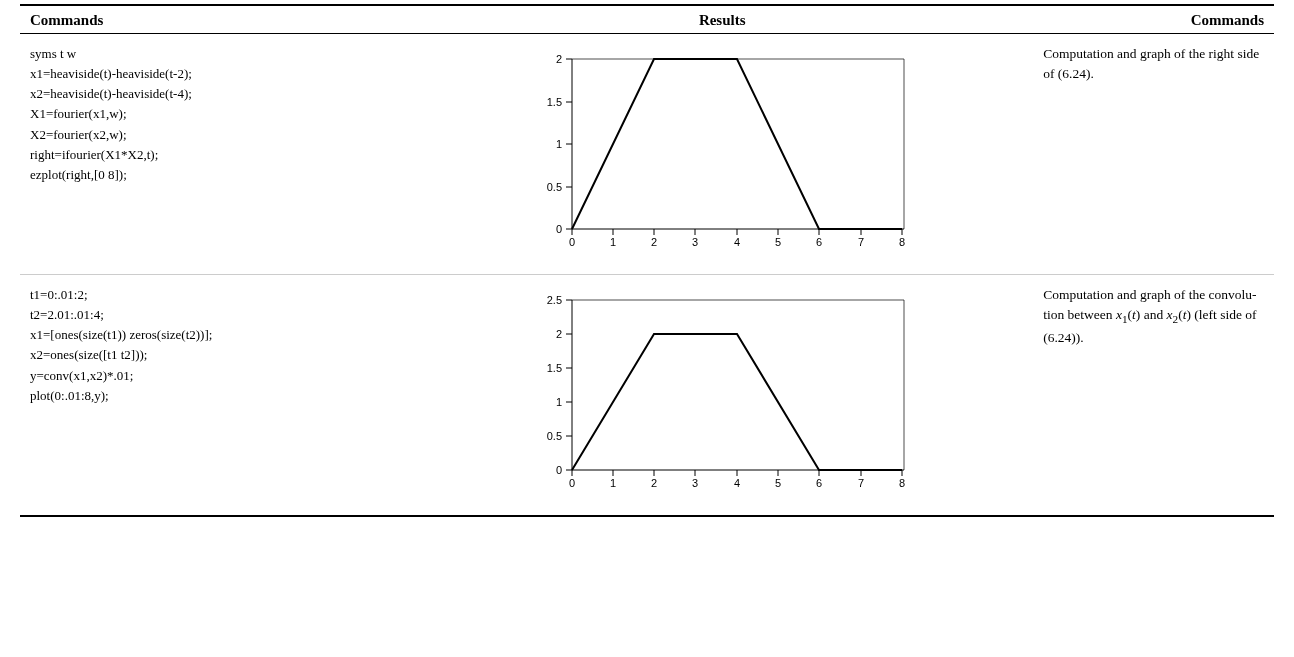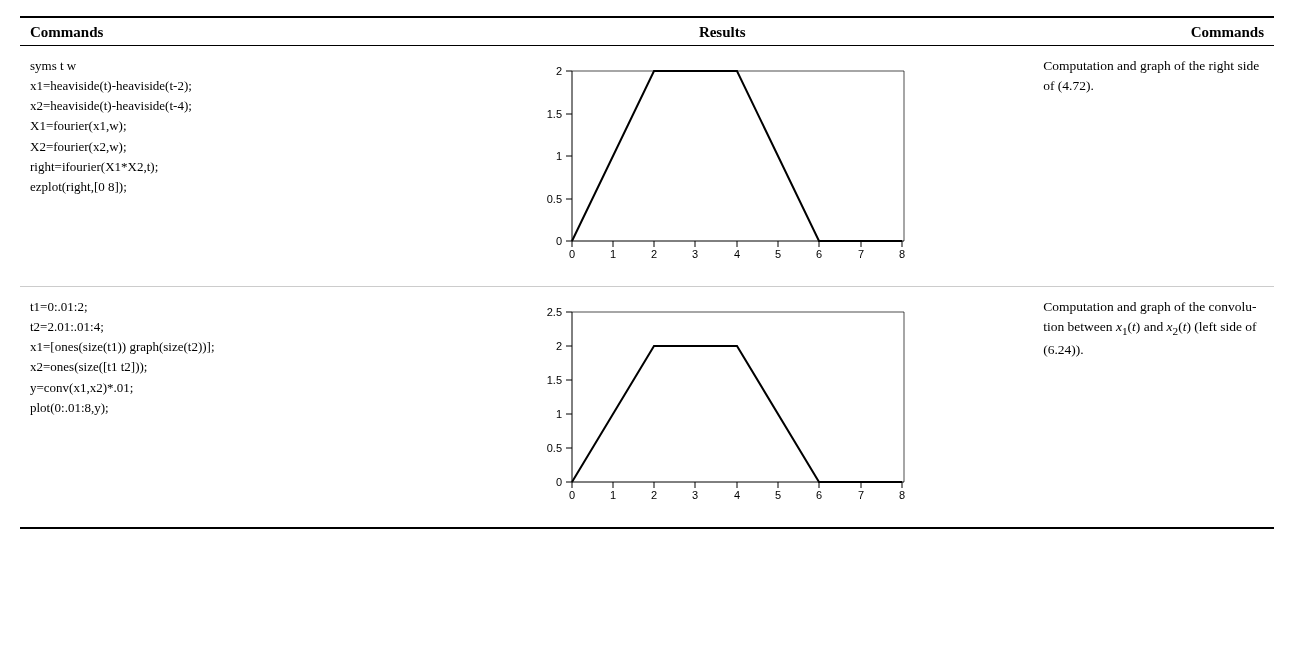--- a/index.html
+++ b/index.html
@@ -5,21 +5,21 @@
     * { margin: 0; padding: 0; box-sizing: border-box; }
     body {
       font-family: "Times New Roman", Times, serif;
       background: #fff;
       color: #000;
       width: 1294px;
       min-height: 657px;
     }
     .table-container {
       width: 1294px;
-      padding: 16px 20px;
+      padding: 4px 20px;
     }
     table {
       width: 100%;
       border-collapse: collapse;
       border-top: 2px solid #000;
       border-bottom: 2px solid #000;
     }
     thead th {
       font-weight: bold;
       font-size: 15px;
@@ -121,27 +121,27 @@
             <text x="163" y="202" text-anchor="middle" font-size="11" font-family="Arial,sans-serif">3</text>
             <text x="205" y="202" text-anchor="middle" font-size="11" font-family="Arial,sans-serif">4</text>
             <text x="246" y="202" text-anchor="middle" font-size="11" font-family="Arial,sans-serif">5</text>
             <text x="287" y="202" text-anchor="middle" font-size="11" font-family="Arial,sans-serif">6</text>
             <text x="329" y="202" text-anchor="middle" font-size="11" font-family="Arial,sans-serif">7</text>
             <text x="370" y="202" text-anchor="middle" font-size="11" font-family="Arial,sans-serif">8</text>
 
             <polyline points="40,185 122,15 205,15 287,185 370,185" fill="none" stroke="#000" stroke-width="2"></polyline>
           </svg>
         </td>
-        <td class="comment-cell">Computation and graph of the right side of (4.72).</td>
+        <td class="comment-cell">Computation and graph of the right side of (6.24).</td>
       </tr>
 
       <tr>
         <td class="code-cell">t1=0:.01:2;
 t2=2.01:.01:4;
-x1=[ones(size(t1)) graph(size(t2))];
+x1=[ones(size(t1)) zeros(size(t2))];
 x2=ones(size([t1 t2]));
 y=conv(x1,x2)*.01;
 plot(0:.01:8,y);</td>
         <td class="graph-cell">
 
           <svg class="chart" width="380" height="220" viewBox="0 0 380 220">
 
             <line x1="40" y1="15" x2="40" y2="185" stroke="#000" stroke-width="1"></line>
 
             <line x1="40" y1="185" x2="372" y2="185" stroke="#000" stroke-width="1"></line>

